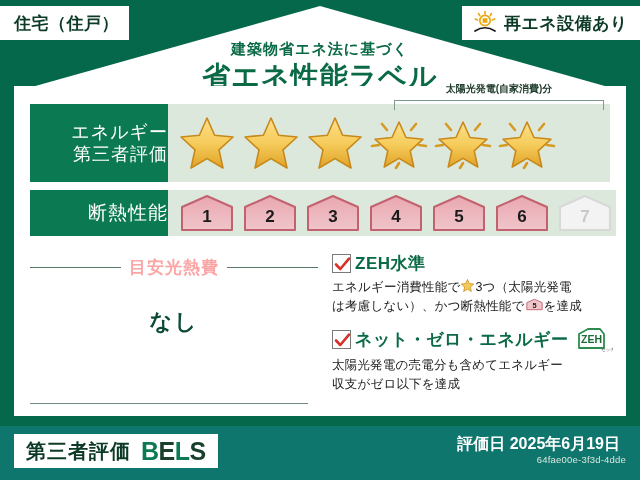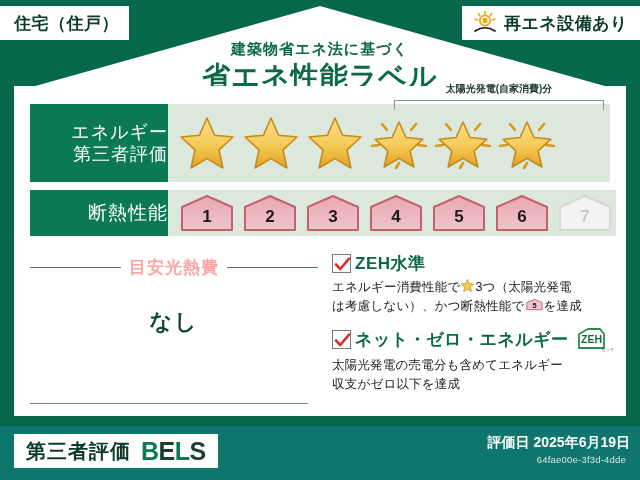--- a/index.html
+++ b/index.html
@@ -142,21 +142,21 @@
   }
   .bels-en .b1{color:#0b7a52;}
   .bels-en .b2{color:#1a3f2d;}
   .bels-en .b3{color:#0b7a52;}
   .bels-en .b4{color:#1a3f2d;}
   .cert-no{
     position:absolute;left:214px;top:18px;color:#ffffff;font-size:12.5px;
     letter-spacing:0.5px;white-space:nowrap;
   }
   .eval-date{
-    position:absolute;right:10px;top:8px;color:#ffffff;font-size:14px;
+    position:absolute;right:20px;top:8px;color:#ffffff;font-size:16px;
     font-weight:bold;white-space:nowrap;text-align:right;
   }
   .eval-hash{
     position:absolute;right:14px;top:28px;color:#d9e8df;font-size:9.5px;
     white-space:nowrap;text-align:right;letter-spacing:0.2px;
   }
 </style>
 </head>
 <body>
 

